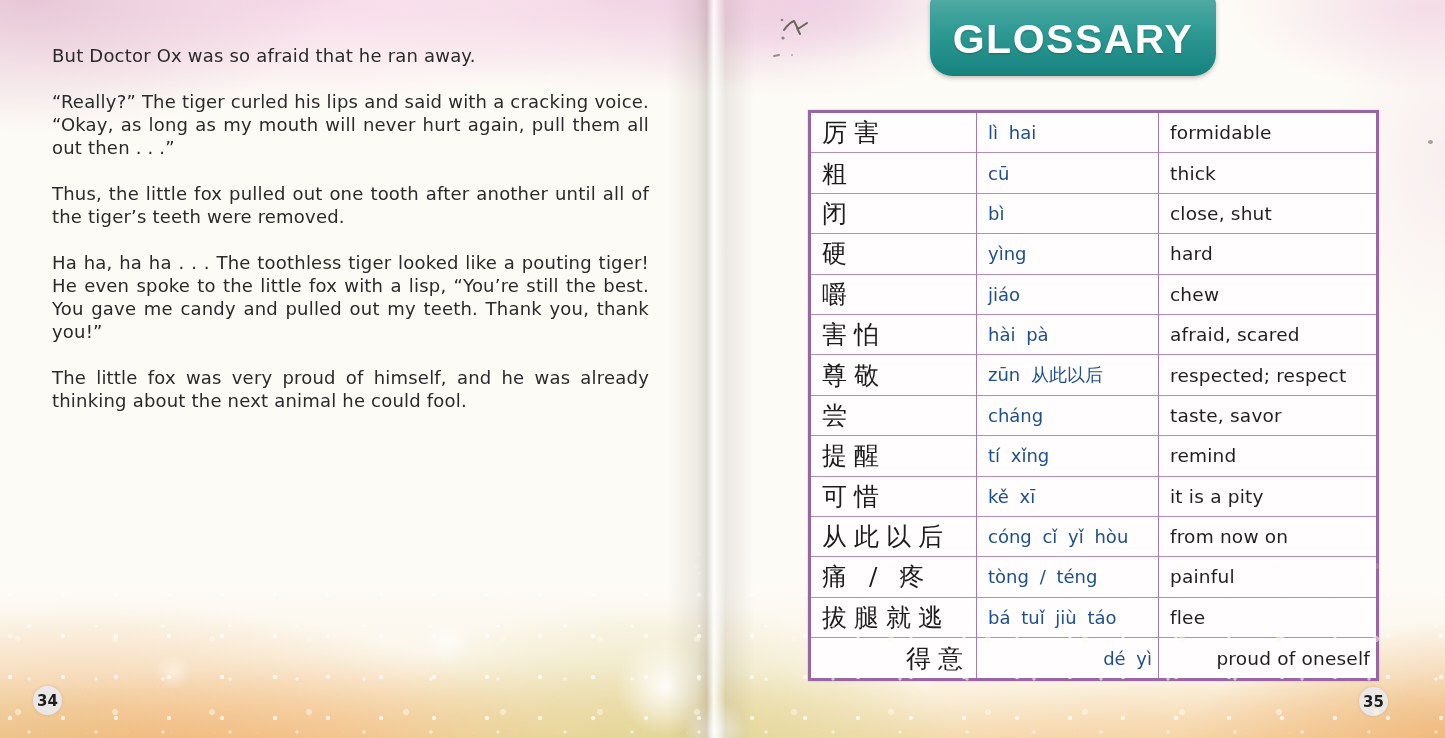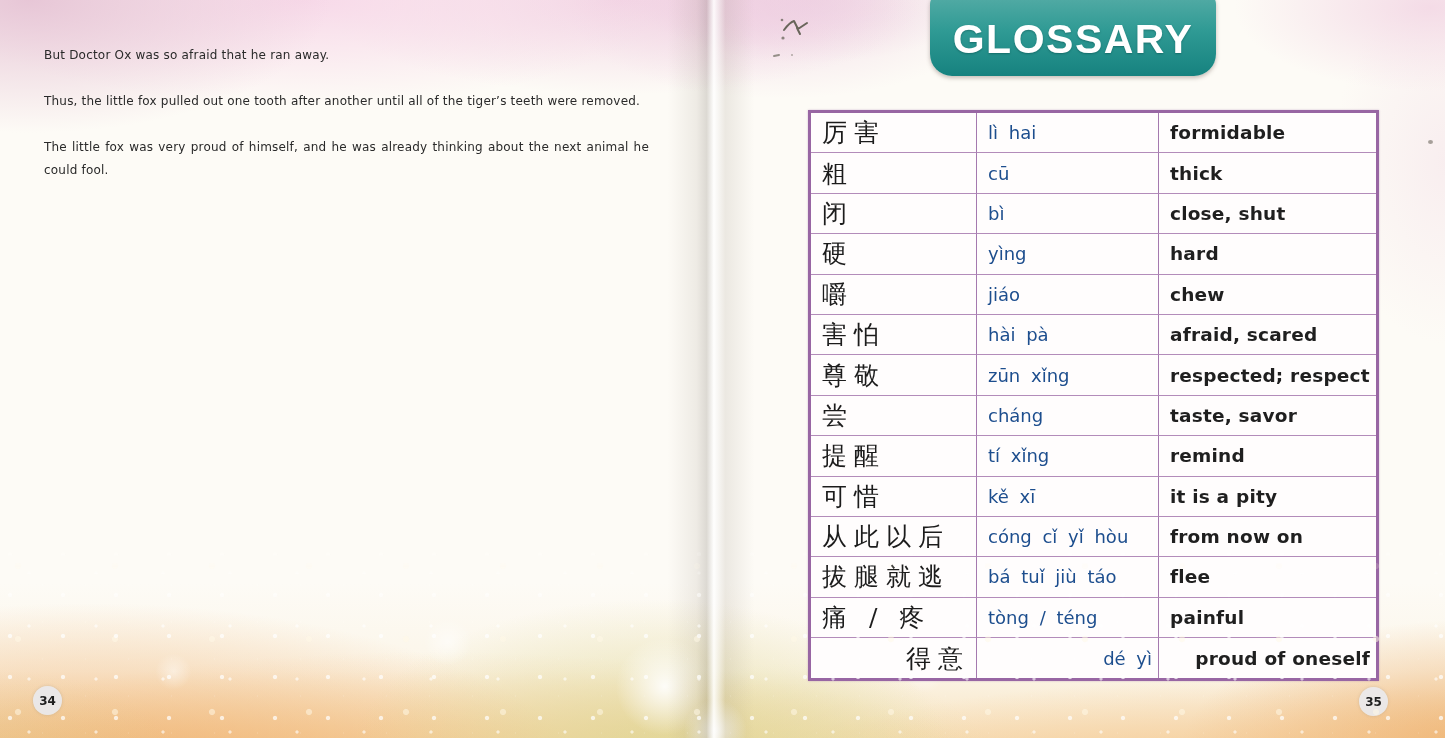--- a/index.html
+++ b/index.html
@@ -48,29 +48,29 @@
       radial-gradient(circle at 29px 33px, rgba(255,255,255,0.8) 0 1.2px, transparent 2px),
       radial-gradient(circle at 44px 8px, rgba(255,255,255,0.85) 0 1px, transparent 1.7px),
       radial-gradient(circle at 18px 26px, rgba(255,248,230,0.7) 0 2.6px, transparent 3.6px);
     background-size:53px 41px, 67px 53px, 43px 37px, 97px 73px;
     -webkit-mask-image:linear-gradient(to bottom, transparent, #000 40%);
             mask-image:linear-gradient(to bottom, transparent, #000 40%);
   }
 
   
   .story{position:absolute;left:40px;top:44px;width:609px;color:#2a2a2a;}
-  .story p{margin:0 0 23px 4px;font-size:12px;line-height:23px;text-align:justify;letter-spacing:.2px;}
+  .story p{margin:0 0 23px 12px;font-size:18px;line-height:23px;text-align:justify;letter-spacing:.2px;}
   .story p:last-child{margin-bottom:0;}
 
   
   .pagenum{
     position:absolute;width:29px;height:29px;border-radius:50%;
     background:rgba(233,233,237,0.92);box-shadow:0 0 3px rgba(150,140,130,0.35);
     display:flex;align-items:center;justify-content:center;
-    font-size:12px;font-weight:bold;color:#1e1e1e;
+    font-size:15px;font-weight:bold;color:#1e1e1e;
   }
   .pagenum-left{left:33px;top:686px;}
   .pagenum-right{left:637px;top:687px;text-align:center;}
 
   
   .banner{
     position:absolute;left:208px;top:-6px;width:286px;height:82px;
     border-radius:10px 10px 22px 22px;
     background:linear-gradient(to bottom, #55aca6 0%, #2f9a94 45%, #16827f 100%);
     box-shadow:0 2px 4px rgba(90,70,60,0.35);
@@ -88,37 +88,39 @@
     background:#fffdfd;border:3px solid #9866a3;box-shadow:0 0 2px rgba(152,102,163,0.4);
   }
   table.glossary td{
     height:40.4px;box-sizing:border-box;padding:0 6px 0 11px;vertical-align:middle;
     border-bottom:1.5px solid #b38cba;white-space:nowrap;overflow:hidden;
   }
   table.glossary tr:last-child td{border-bottom:none;text-align:right;}
   td.zh{width:166px;border-right:1.5px solid #a579af;font-family:"DejaVu Serif","Liberation Serif",serif;
         font-size:25px;color:#1c1c1c;letter-spacing:7px;}
   td.py{width:182px;border-right:1.5px solid #a579af;font-size:18px;color:#1d4e8e;word-spacing:5px;}
-  td.en{width:217px;font-size:18.5px;color:#1f1f1f;letter-spacing:.2px;font-weight:bold;}
+  td.en{width:217px;font-size:18.5px;color:#1f1f1f;letter-spacing:.2px;}
 
   
   .ink-speck{position:absolute;left:40px;top:8px;}
   .speck-comma{position:absolute;left:148px;top:254px;width:6px;height:9px;border-right:2px solid rgba(60,55,50,0.75);
                border-radius:0 0 6px 0;transform:rotate(18deg);}
   .speck-dot{position:absolute;left:706px;top:140px;width:5px;height:4px;background:rgba(110,105,95,0.6);border-radius:50%;}
 </style>
 </head>
 <body>
 
 <div class="spread">
 
   <div class="page page-left">
     <div class="story">
       <p>But Doctor Ox was so afraid that he ran away.</p>
+      <p>“Really?” The tiger curled his lips and said with a cracking voice. “Okay, as long as my mouth will never hurt again, pull them all out then . . .”</p>
       <p>Thus, the little fox pulled out one tooth after another until all of the tiger’s teeth were removed.</p>
+      <p>Ha ha, ha ha . . . The toothless tiger looked like a pouting tiger! He even spoke to the little fox with a lisp, “You’re still the best. You gave me candy and pulled out my teeth. Thank you, thank you!”</p>
       <p>The little fox was very proud of himself, and he was already thinking about the next animal he could fool.</p>
     </div>
     <div class="pagenum pagenum-left">34</div>
   </div>
 
   <div class="page page-right">
     <div class="banner">
       <span class="banner-text">GLOSSARY</span>
     </div>
 
@@ -159,21 +161,21 @@
           <td class="py">jiáo</td>
           <td class="en">chew</td>
         </tr>
         <tr>
           <td class="zh">害怕</td>
           <td class="py">hài pà</td>
           <td class="en">afraid, scared</td>
         </tr>
         <tr>
           <td class="zh">尊敬</td>
-          <td class="py">zūn xǐng</td>
+          <td class="py">zūn 从此以后</td>
           <td class="en">respected; respect</td>
         </tr>
         <tr>
           <td class="zh">尝</td>
           <td class="py">cháng</td>
           <td class="en">taste, savor</td>
         </tr>
         <tr>
           <td class="zh">提醒</td>
           <td class="py">tí xǐng</td>
@@ -183,30 +185,30 @@
           <td class="zh">可惜</td>
           <td class="py">kě xī</td>
           <td class="en">it is a pity</td>
         </tr>
         <tr>
           <td class="zh">从此以后</td>
           <td class="py">cóng cǐ yǐ hòu</td>
           <td class="en">from now on</td>
         </tr>
         <tr>
+          <td class="zh">痛 / 疼</td>
+          <td class="py">tòng / téng</td>
+          <td class="en">painful</td>
+        </tr>
+        <tr>
           <td class="zh">拔腿就逃</td>
           <td class="py">bá tuǐ jiù táo</td>
           <td class="en">flee</td>
         </tr>
         <tr>
-          <td class="zh">痛 / 疼</td>
-          <td class="py">tòng / téng</td>
-          <td class="en">painful</td>
-        </tr>
-        <tr>
           <td class="zh">得意</td>
           <td class="py">dé yì</td>
           <td class="en">proud of oneself</td>
         </tr>
       </tbody>
     </table>
 
     <div class="pagenum pagenum-right">35</div>
   </div>
 

